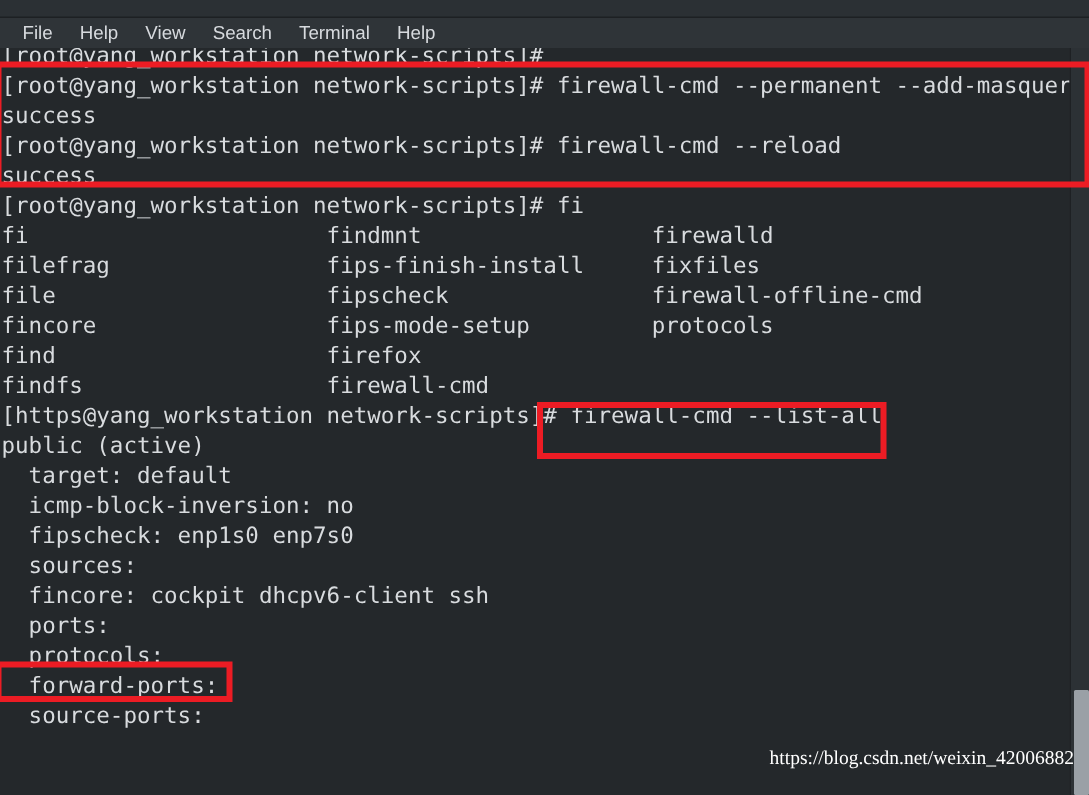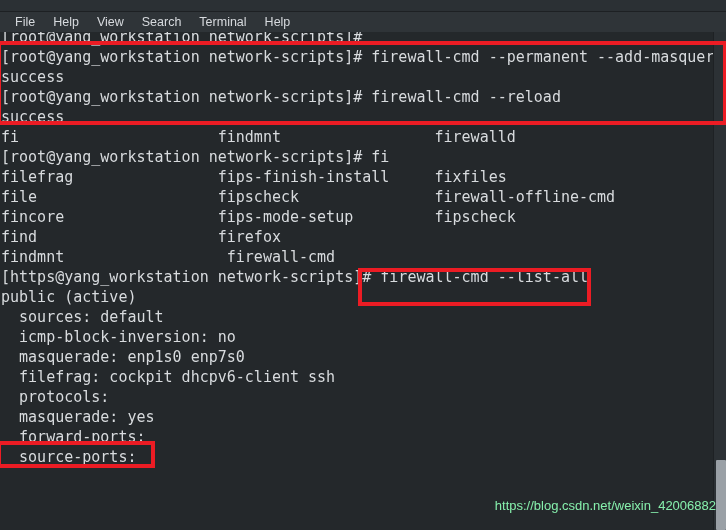--- a/index.html
+++ b/index.html
@@ -119,23 +119,23 @@
   }
   #redbox-masquerade-cmds { left: -3px;  top: 41px;  width: 730px; height: 84px; }
   #redbox-listall-cmd     { left: 358px; top: 268px; width: 233px; height: 38px; }
   #redbox-masquerade-yes  { left: -3px;  top: 441px; width: 158px; height: 27px; }
 
   
   .watermark {
     position: absolute;
     right: 10px;
     bottom: 17px;
-    font-family: Liberation Sans, sans-serif;
+    font-family: Liberation Serif, serif;
     font-size: 13px;
-    color: #86efac;
+    color: #ffffff;
     white-space: nowrap;
   }
 </style>
 </head>
 <body>
 
 <div id="app">
 
   <div class="titlebar">
     <div class="titlebar-text"></div>
@@ -150,35 +150,36 @@
     <div class="menu-item">Help</div>
   </div>
 
   <div class="terminal">
     <div class="screen" id="screen">
       <div class="row">[root@yang_workstation network-scripts]#</div>
       <div class="row">[root@yang_workstation network-scripts]# firewall-cmd --permanent --add-masquera</div>
       <div class="row">success</div>
       <div class="row">[root@yang_workstation network-scripts]# firewall-cmd --reload</div>
       <div class="row">success</div>
+      <div class="row">[root@yang_workstation network-scripts]# fi</div>
       <div class="row">fi                      findmnt                 firewalld</div>
-      <div class="row">[root@yang_workstation network-scripts]# fi</div>
       <div class="row">filefrag                fips-finish-install     fixfiles</div>
       <div class="row">file                    fipscheck               firewall-offline-cmd</div>
-      <div class="row">fincore                 fips-mode-setup         fipscheck</div>
+      <div class="row">fincore                 fips-mode-setup         protocols</div>
       <div class="row">find                    firefox</div>
-      <div class="row">findmnt                  firewall-cmd</div>
+      <div class="row">findfs                  firewall-cmd</div>
       <div class="row">[https@yang_workstation network-scripts]# firewall-cmd --list-all</div>
       <div class="row">public (active)</div>
-      <div class="row">  sources: default</div>
+      <div class="row">  target: default</div>
       <div class="row">  icmp-block-inversion: no</div>
-      <div class="row">  masquerade: enp1s0 enp7s0</div>
-      <div class="row">  filefrag: cockpit dhcpv6-client ssh</div>
+      <div class="row">  fipscheck: enp1s0 enp7s0</div>
+      <div class="row">  sources:</div>
+      <div class="row">  fincore: cockpit dhcpv6-client ssh</div>
+      <div class="row">  ports:</div>
       <div class="row">  protocols:</div>
-      <div class="row">  masquerade: yes</div>
       <div class="row">  forward-ports:</div>
       <div class="row">  source-ports:</div>
 
     </div>
   </div>
 
   <div class="scrollbar">
     <div class="scroll-thumb"></div>
   </div>
 

